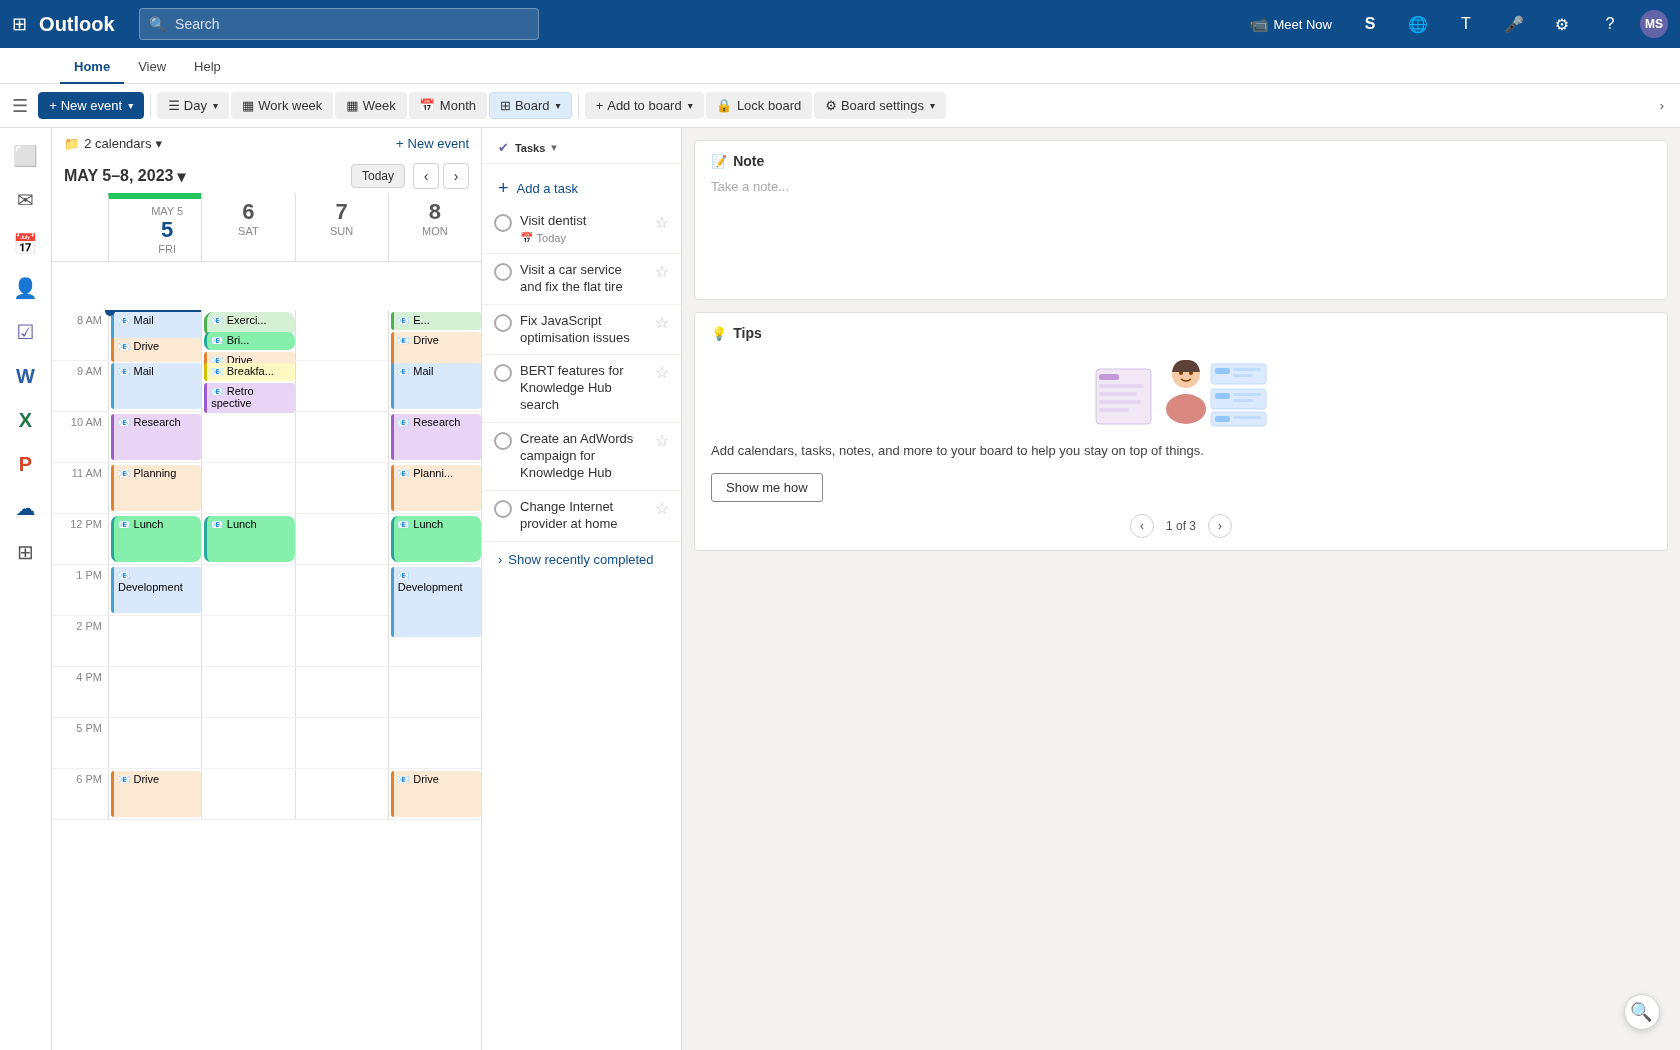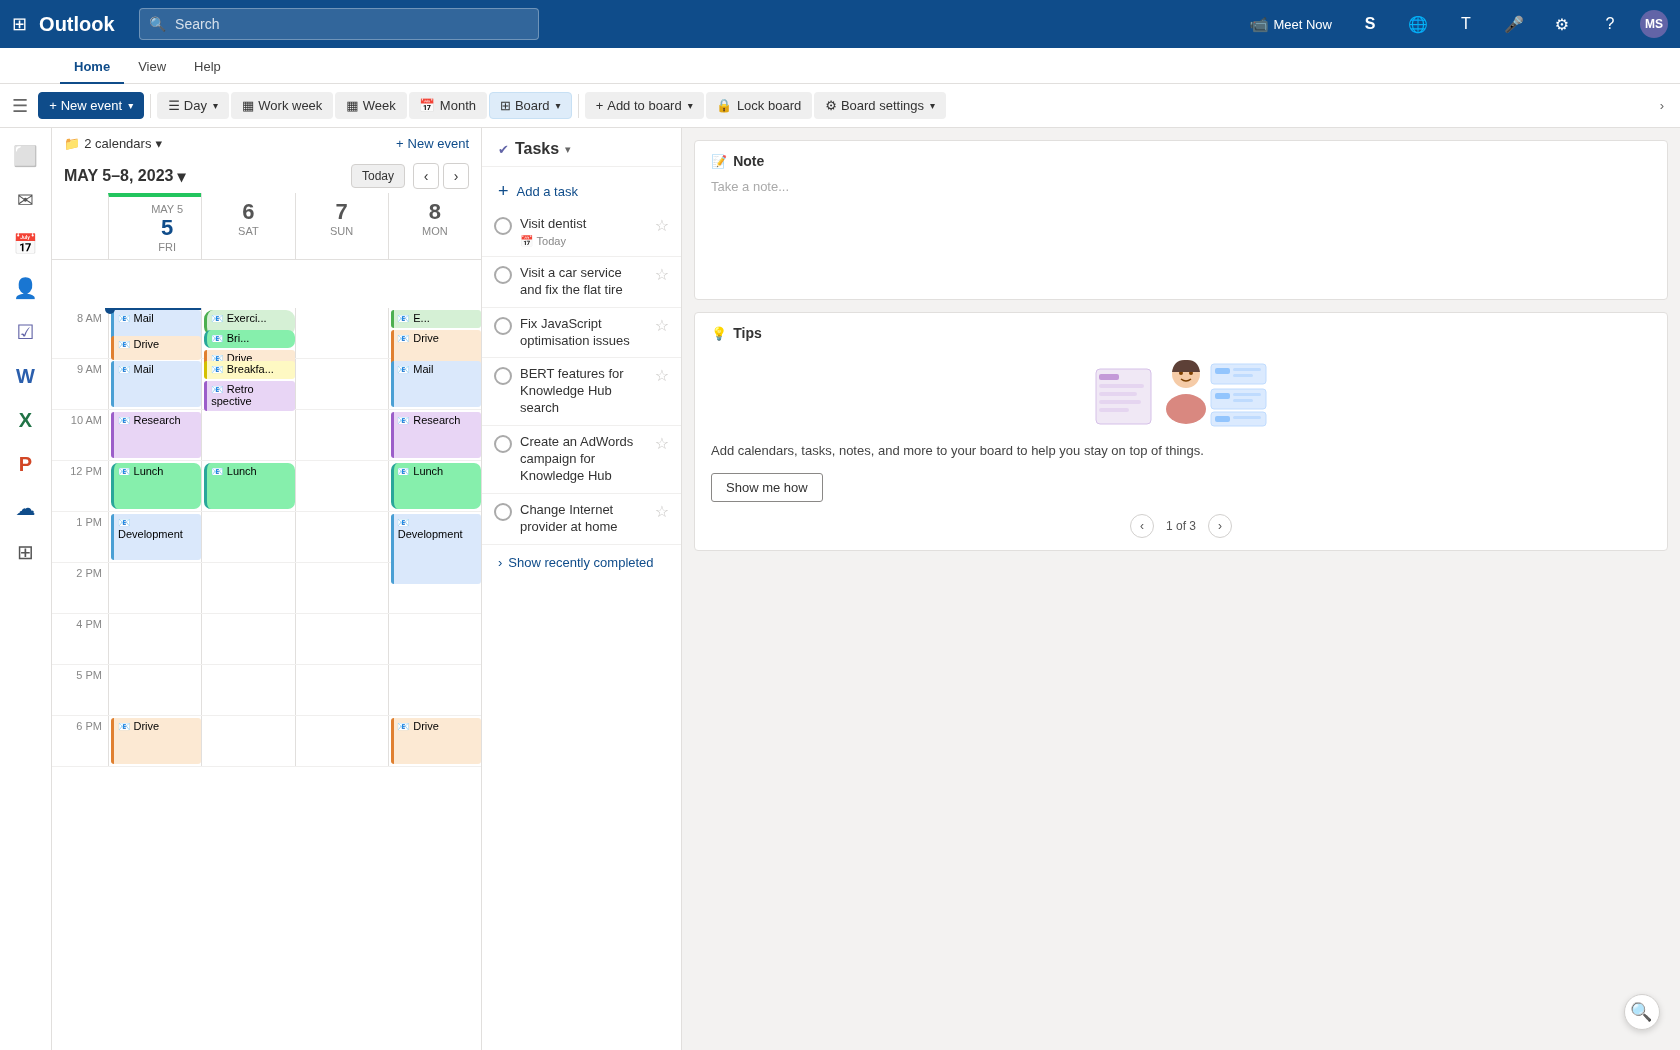--- a/index.html
+++ b/index.html
@@ -256,21 +256,21 @@
       color: #555;
       border-left: 1px solid #e1dfdd;
     }
     .week-day-header .day-num {
       font-size: 22px;
       font-weight: 600;
       line-height: 1.2;
     }
     .week-day-header .day-name { font-size: 11px; color: #888; text-transform: uppercase; }
     .week-day-header.today .day-num { color: #0f4c8a; }
-    .week-day-header.today { border-top: 4px solid #22c55e; padding-left: 28px; }
+    .week-day-header.today { border-top: 6px solid #22c55e; padding-left: 28px; }
 
     .week-body {
       flex: 1;
       overflow-y: auto;
       overflow-x: hidden;
       margin-top: 48px;
     }
     .week-body::-webkit-scrollbar { width: 6px; }
     .week-body::-webkit-scrollbar-thumb { background: #c8c6c4; border-radius: 3px; }
 
@@ -312,21 +312,21 @@
       overflow: hidden;
     }
     .tasks-header {
       display: flex;
       align-items: center;
       padding: 12px 16px 8px;
       gap: 6px;
       border-bottom: 1px solid #f0efee;
     }
     .tasks-header-title {
-      font-size: 16px;
+      font-size: 11px;
       font-weight: 600;
       color: #333;
       text-align: center;
     }
     .tasks-body {
       flex: 1;
       overflow-y: auto;
       padding: 8px 0;
     }
     .tasks-body::-webkit-scrollbar { width: 4px; }
@@ -685,20 +685,31 @@
             <div class="time-cell" style="position: relative;">
               <div class="event-block ev-purple" style="top: 2px; height: 46px;"><span style="font-size:10px;">📧</span> <span>Research</span></div>
             </div>
             <div class="time-cell" style="position: relative;"></div>
             <div class="time-cell" style="position: relative;"></div>
             <div class="time-cell" style="position: relative;">
               <div class="event-block ev-purple" style="top: 2px; height: 46px;"><span style="font-size:10px;">📧</span> <span>Research</span></div>
             </div>
           </div>
           <div class="time-row">
+            <div class="time-label">11 AM</div>
+            <div class="time-cell" style="position: relative;">
+              <div class="event-block ev-orange" style="top: 2px; height: 46px;"><span style="font-size:10px;">📧</span> <span>Planning</span></div>
+            </div>
+            <div class="time-cell" style="position: relative;"></div>
+            <div class="time-cell" style="position: relative;"></div>
+            <div class="time-cell" style="position: relative;">
+              <div class="event-block ev-orange" style="top: 2px; height: 46px;"><span style="font-size:10px;">📧</span> <span>Planni...</span></div>
+            </div>
+          </div>
+          <div class="time-row">
             <div class="time-label">12 PM</div>
             <div class="time-cell" style="position: relative;">
               <div class="event-block ev-teal" style="top: 2px; height: 46px;"><span style="font-size:10px;">📧</span> <span>Lunch</span></div>
             </div>
             <div class="time-cell" style="position: relative;">
               <div class="event-block ev-teal" style="top: 2px; height: 46px;"><span style="font-size:10px;">📧</span> <span>Lunch</span></div>
             </div>
             <div class="time-cell" style="position: relative;"></div>
             <div class="time-cell" style="position: relative;">
               <div class="event-block ev-teal" style="top: 2px; height: 46px;"><span style="font-size:10px;">📧</span> <span>Lunch</span></div>

